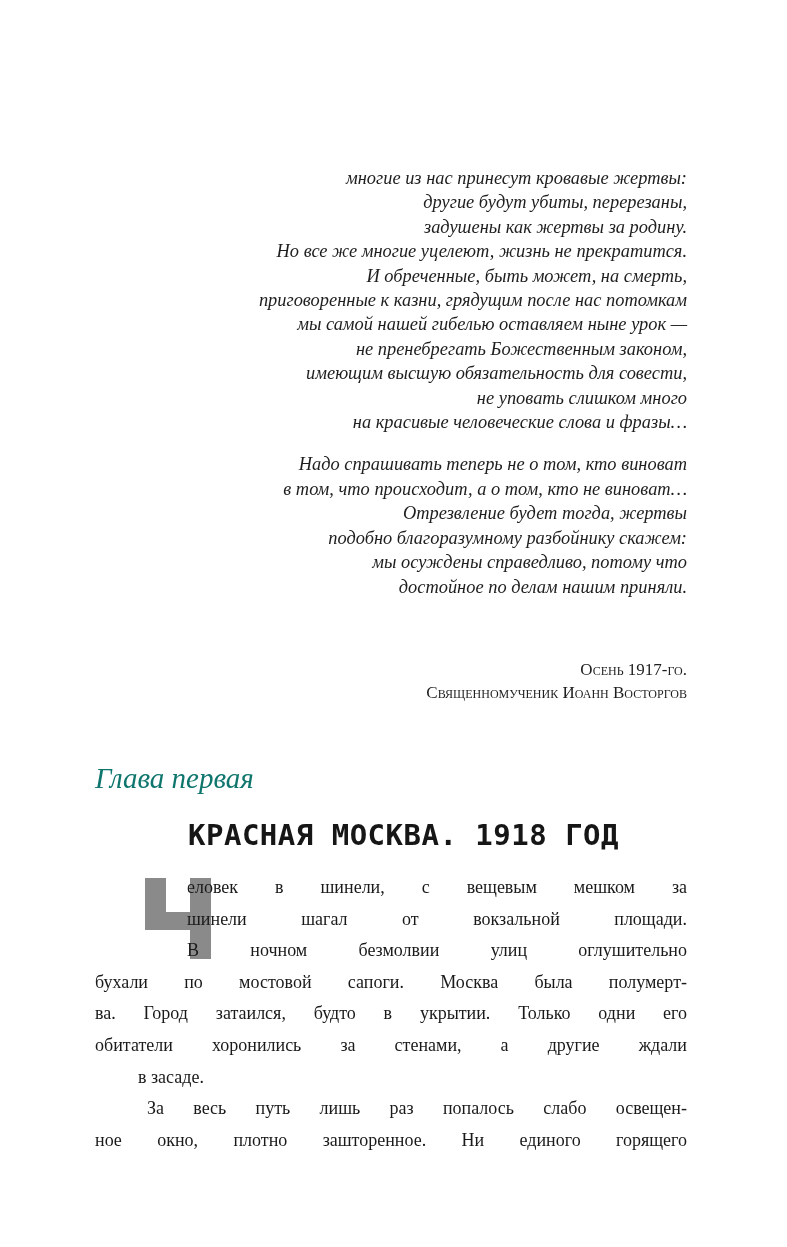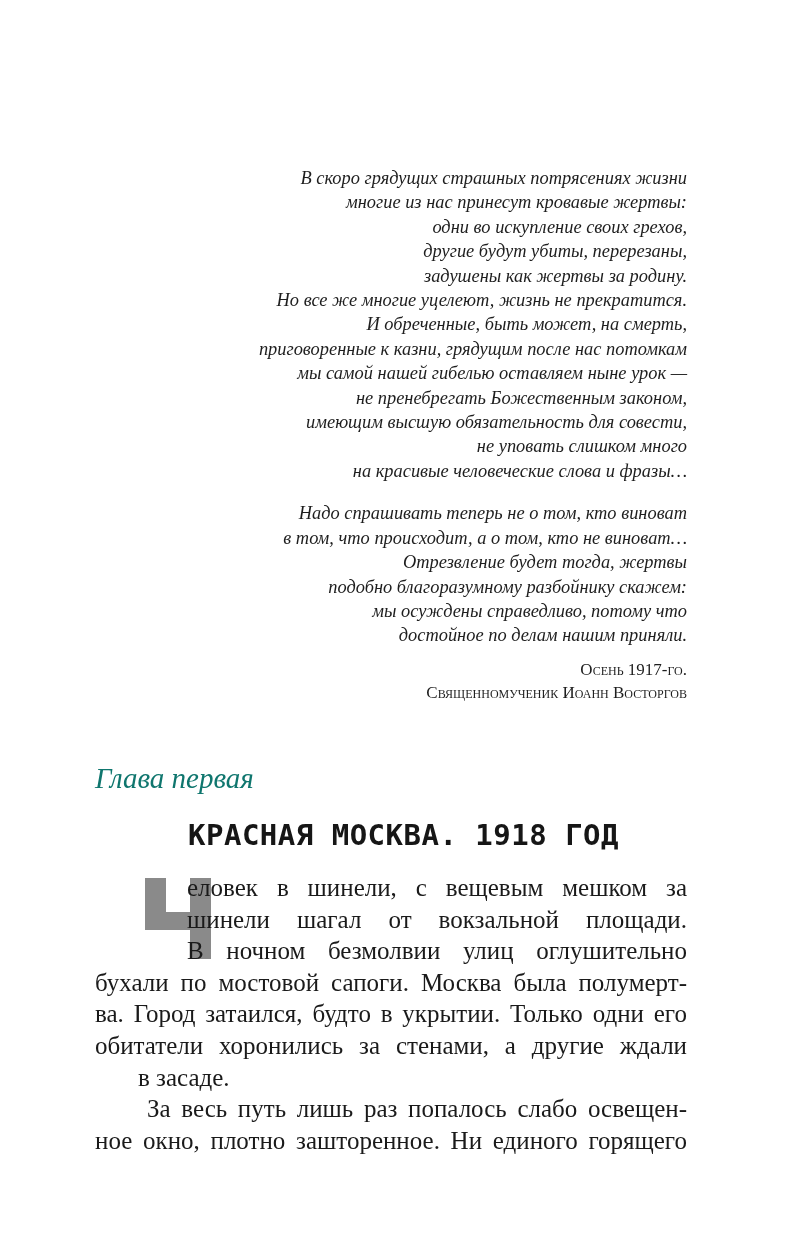--- a/index.html
+++ b/index.html
@@ -52,21 +52,21 @@
       color: #161616;
       white-space: nowrap;
       transform: scaleX(1.0);
       transform-origin: left center;
       margin-left: 44px;
     }
 
     .body-text {
       position: absolute; left: 95px; top: 872px; width: 592px;
       font-family: "Liberation Serif", serif;
-      font-size: 25px;
+      font-size: 18px;
       line-height: 31.6px;
       color: #1a1a1a;
       text-align: justify;
     }
     .body-text .para { margin: 0; }
     .body-text .line {
       display: block; white-space: nowrap;
       text-align: justify; text-align-last: justify;
     }
     .body-text .line.last { text-align-last: left; margin-left: 43px; }
@@ -82,23 +82,21 @@
     .dropcap .right { left: 45px; top: 0; width: 21px; height: 81px; }
     .dropcap .glyph-text { position: absolute; width: 1px; height: 1px; overflow: hidden; clip: rect(0 0 0 0); }
   </style>
 </head>
 <body>
 
 <div class="page">
 
   <div class="epigraph">
     <p class="stanza">
-      <span class="line">В скоро грядущих страшных потрясениях жизни</span>
       <span class="line">многие из нас принесут кровавые жертвы:</span>
-      <span class="line">одни во искупление своих грехов,</span>
       <span class="line">другие будут убиты, перерезаны,</span>
       <span class="line">задушены как жертвы за родину.</span>
       <span class="line">Но все же многие уцелеют, жизнь не прекратится.</span>
       <span class="line">И обреченные, быть может, на смерть,</span>
       <span class="line">приговоренные к казни, грядущим после нас потомкам</span>
       <span class="line">мы самой нашей гибелью оставляем ныне урок —</span>
       <span class="line">не пренебрегать Божественным законом,</span>
       <span class="line">имеющим высшую обязательность для совести,</span>
       <span class="line">не уповать слишком много</span>
       <span class="line">на красивые человеческие слова и фразы…</span>

